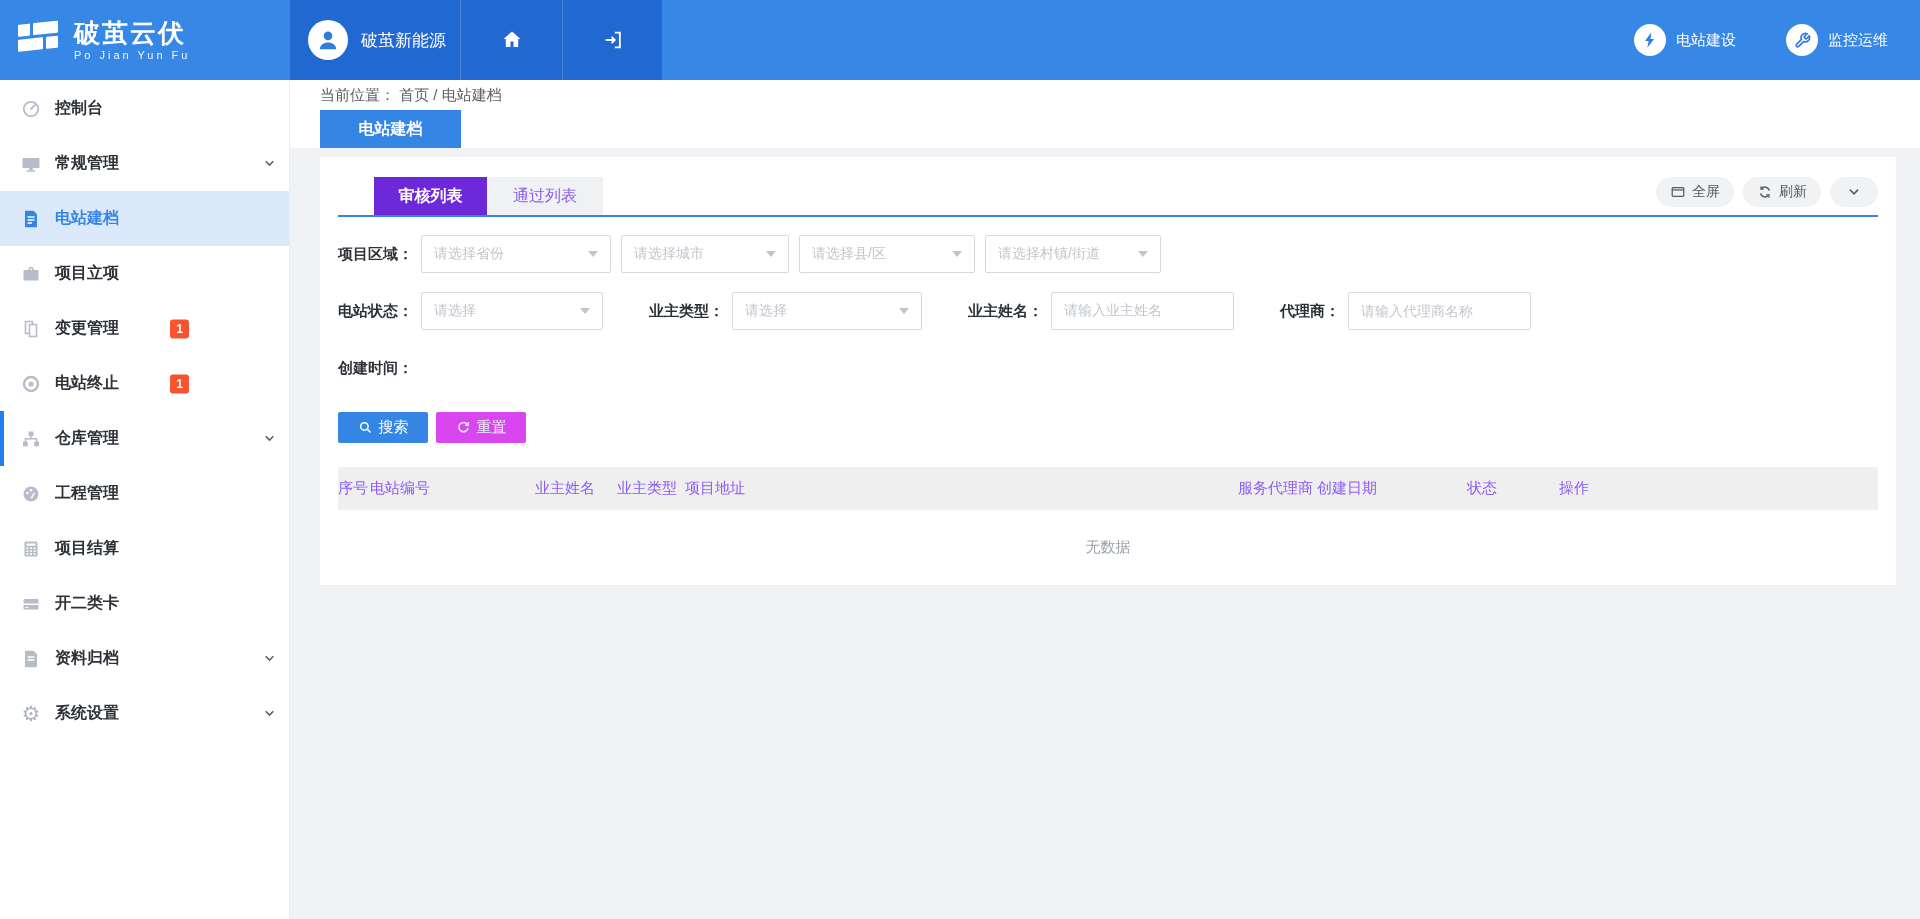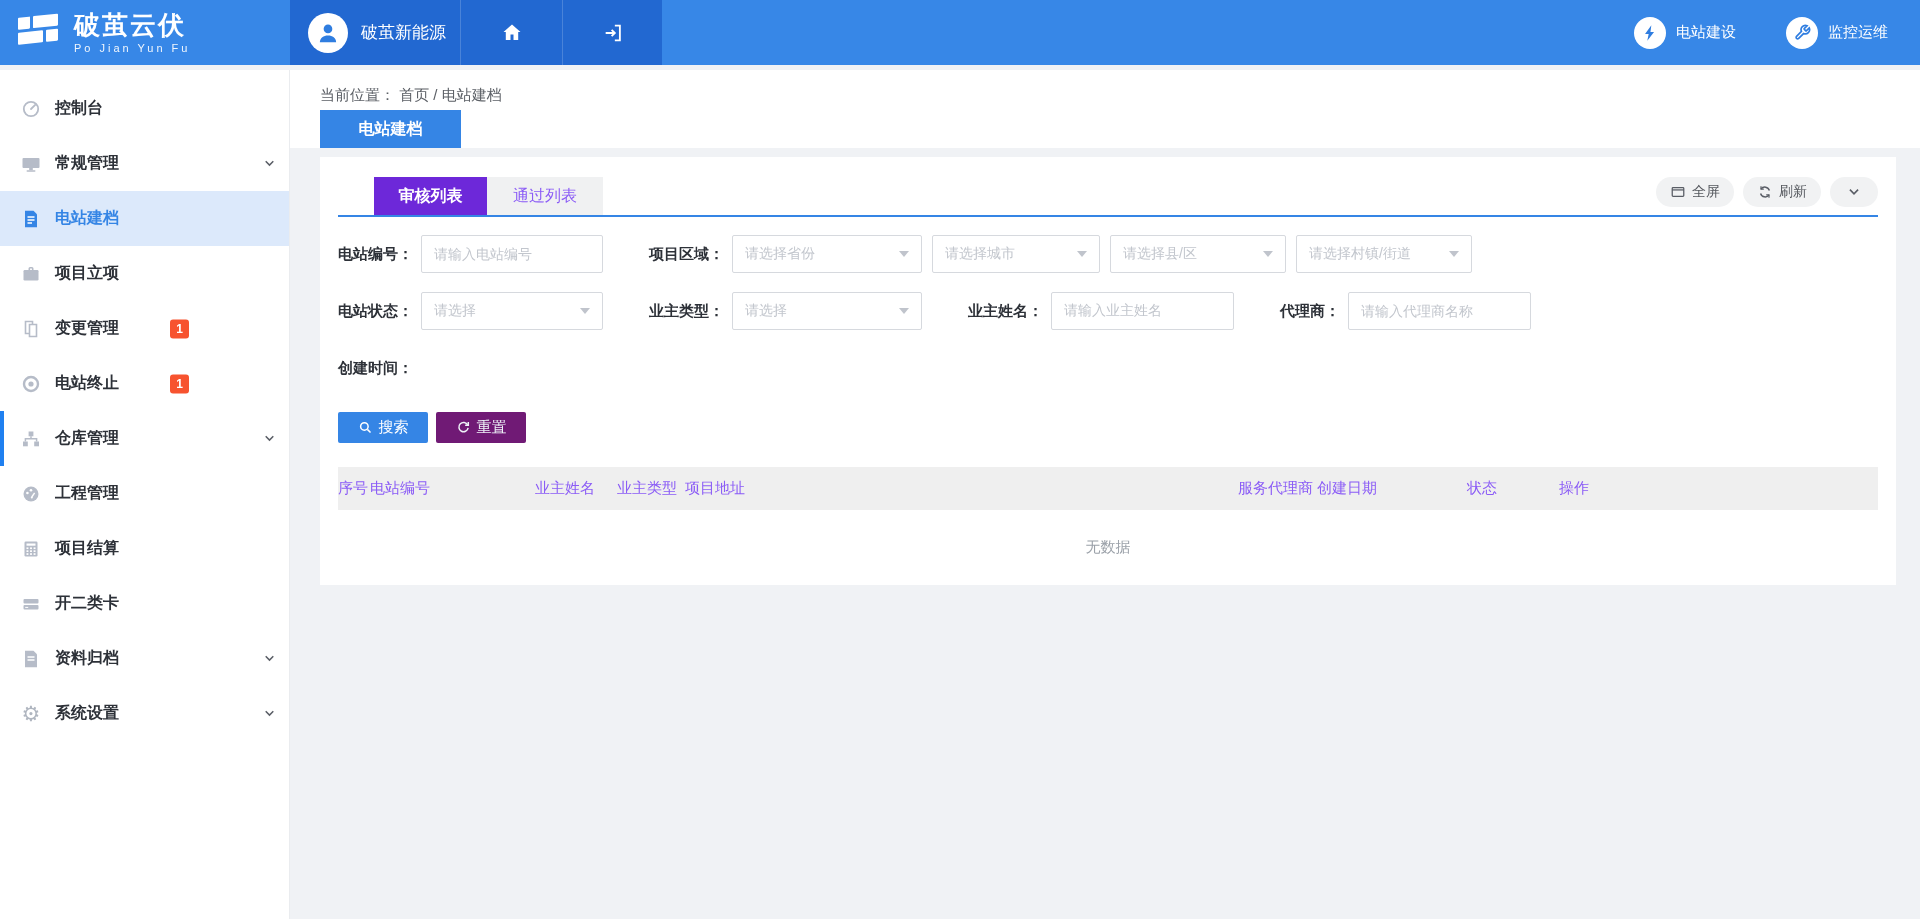--- a/index.html
+++ b/index.html
@@ -1,20 +1,20 @@
 <!DOCTYPE html>
 <html><head>
 <meta charset="utf-8">
 <style>
   * { margin:0; padding:0; box-sizing:border-box; }
   html,body { width:1920px; height:919px; font-family:"Liberation Sans","DejaVu Sans",sans-serif; }
   .screen { position:relative; width:1920px; height:919px; overflow:hidden; background:#f0f2f5; }
 
   
-  .topbar { position:absolute; top:0; left:0; width:1920px; height:65px; background:#3787e7; display:flex; color:#fff; z-index:5; }
+  .topbar { position:absolute; top:0; left:0; width:1920px; height:80px; background:#3787e7; display:flex; color:#fff; z-index:5; }
   .logo-area { width:290px; display:flex; align-items:center; padding-left:16px; gap:12px; }
   .brand-text .brand { font-size:26px; font-weight:700; letter-spacing:2px; line-height:1.1; }
   .brand-text .sub { font-size:11px; letter-spacing:3px; opacity:.92; margin-top:2px; }
   .top-dark { display:flex; background:#2268d1; }
   .user-chip { width:170px; display:flex; align-items:center; padding-left:18px; gap:13px; }
   .avatar-circle { width:40px; height:40px; border-radius:50%; background:#fff; display:flex; align-items:center; justify-content:center; }
   .company { font-size:17px; }
   .top-btn { width:102px; display:flex; align-items:center; justify-content:center; border-left:1px solid rgba(255,255,255,.18); cursor:pointer; }
   .top-btn.logout { width:100px; }
   .top-fill { flex:1; }
@@ -66,21 +66,21 @@
   .sel-group { display:flex; gap:10px; }
   .sel-group .sel { margin-left:0; }
   .sel-group .sel:first-child { margin-left:8px; }
   .date-wrap { position:relative; margin-left:8px; }
   .date-wrap .inp { margin-left:0; width:320px; padding-right:40px; }
   .cal-icon { position:absolute; right:10px; top:10px; pointer-events:none; }
 
   .btn-row { display:flex; gap:8px; margin-top:25px; }
   .btn { height:31px; width:90px; display:flex; align-items:center; justify-content:center; gap:6px; font-size:15px; border:none; border-radius:2px; cursor:pointer; }
   .btn.search { background:#3585e5; color:#fff; }
-  .btn.reset { background:#701a75; color:#eef2f8; }
+  .btn.reset { background:#d946ef; color:#eef2f8; }
 
   .table { margin-top:24px; }
   .t-head { display:grid; grid-template-columns:32px 165px 82px 68px 553px 79px 150px 92px auto; height:43px; align-items:center; background:#efefef; color:#8b5cf6; font-size:15px; }
   .t-head .th { white-space:nowrap; }
   .t-empty { height:75px; display:flex; align-items:center; justify-content:center; color:#9ba1a9; font-size:15px; }
 </style>
 </head>
 <body>
 
 <div class="screen">
@@ -338,24 +338,20 @@
               <svg width="14" height="14" viewBox="0 0 12 12">
                   <path d="M2.5 4l3.5 3.5L9.5 4" stroke="#5a5e66" stroke-width="1.4" fill="none"></path>
                 </svg>
             </div>
           </div>
         </div>
 
         <div class="filters">
 
           <div class="f-row">
-            <div class="f-item">
-              <span class="f-label">电站编号：</span>
-              <input class="inp" style="width: 182px;" placeholder="请输入电站编号">
-            </div>
             <div class="f-item">
               <span class="f-label">项目区域：</span>
               <div class="sel-group">
                 <div class="sel" style="width:190px">
                   <span class="ph">请选择省份</span>
                   <span class="sel-arrow"></span>
                 </div>
                 <div class="sel" style="width:168px">
                   <span class="ph">请选择城市</span>
                   <span class="sel-arrow"></span>

